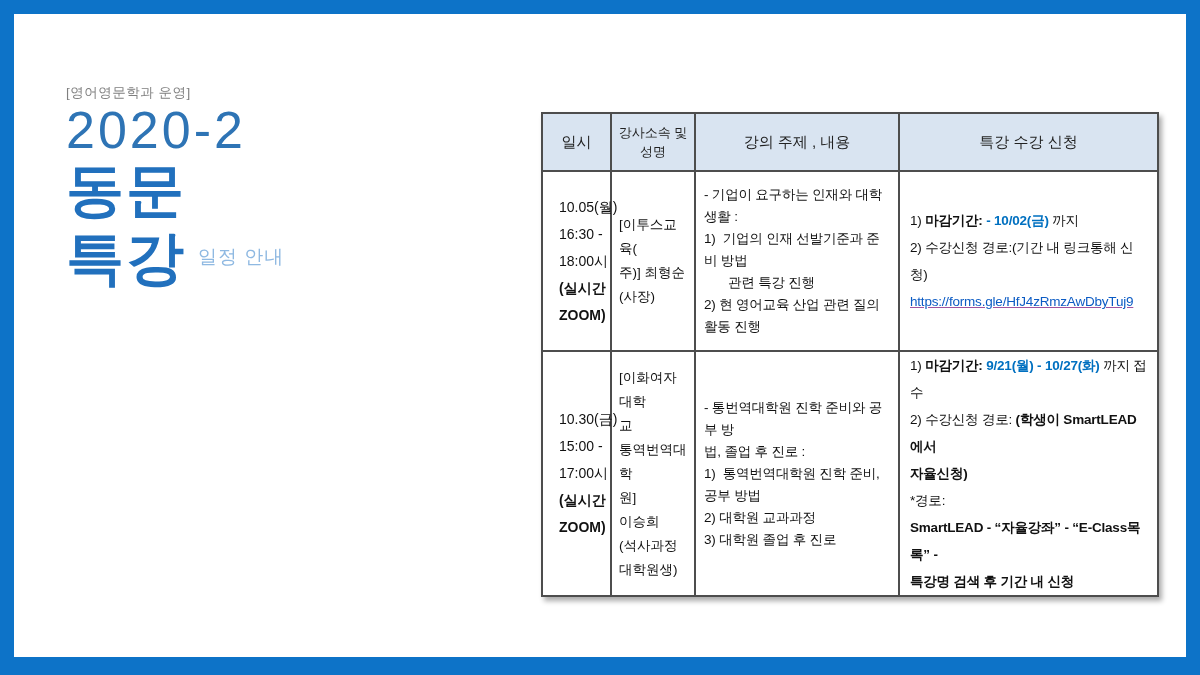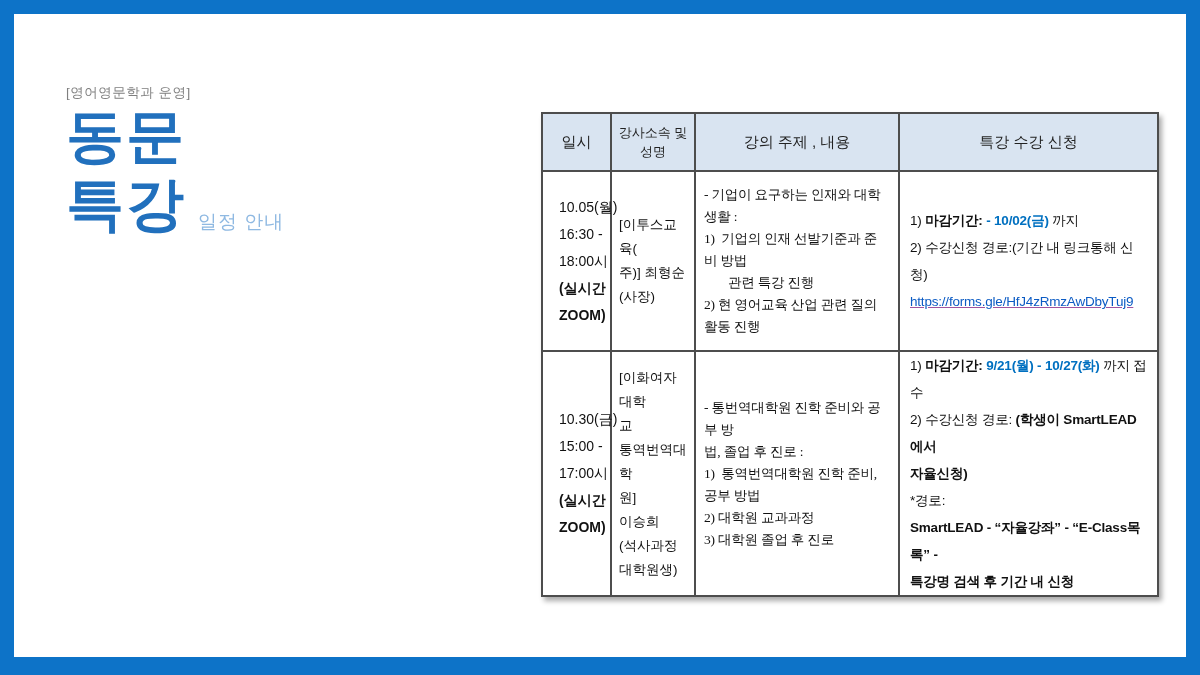--- a/index.html
+++ b/index.html
@@ -18,21 +18,21 @@
     border-bottom-width:18px;pointer-events:none;z-index:5;
   }
   
   .left-col{position:absolute;left:66px;top:84px;width:448px;}
   .eyebrow{font-size:13.5px;color:var(--eyebrow);line-height:18px;letter-spacing:.5px;}
   .year{
     font-size:52px;font-weight:300;color:var(--year-blue);
     line-height:52px;letter-spacing:3px;margin-top:2px;
   }
   .big-title{font-size:58px;font-weight:800;color:var(--title-blue);line-height:68px;letter-spacing:2px;}
-  .title-row{display:flex;align-items:flex-end;}
+  .title-row{display:flex;align-items:center;}
   .subtitle{font-size:19px;color:var(--subtitle-blue);margin-left:12px;margin-bottom:3px;letter-spacing:1px;}
   .intro{margin-top:24px;font-size:16px;line-height:27px;color:#151515;}
   .intro p{margin:0 0 28px 0;}
   
   .table-wrap{position:absolute;left:541px;top:112px;}
   table{
     border-collapse:collapse;table-layout:fixed;width:616px;background:#fff;
     box-shadow:3px 4px 5px rgba(0,0,0,.33);
   }
   th,td{border:2px solid var(--grid);vertical-align:middle;}
@@ -40,37 +40,38 @@
     background:var(--header-bg);font-weight:400;font-size:15px;
     height:58px;color:#222;
   }
   thead th.h1{font-size:13px;line-height:19px;margin-left:25px;}
   tbody tr.r0{height:180px;}
   tbody tr.r1{height:212px;}
   td{font-size:13.5px;}
   td .line{white-space:pre-wrap;}
   td.datetime{padding-left:16px;line-height:27px;font-size:14px;}
   td.instructor{padding-left:7px;padding-right:4px;line-height:24px;}
-  td.topic{padding:12px 8px;line-height:22px;letter-spacing:-.2px;font-family:Liberation Serif, serif;}
+  td.topic{padding:12px 8px;line-height:22px;letter-spacing:-.2px;}
   td.topic .indent{padding-left:24px;}
   td.reg{padding:0 10px;line-height:27px;letter-spacing:-.2px;}
   .bold{font-weight:700;}
   .blue{font-weight:700;color:var(--accent);}
   a.reg-link{
     color:var(--link);text-decoration:underline;
     text-decoration-color:#a0549f;cursor:pointer;
   }
 </style>
 </head>
 <body>
 
 <div class="frame"></div>
 
 <div class="left-col">
   <div class="eyebrow">[영어영문학과 운영]</div>
+  <div class="year">2020-2</div>
   <div class="big-title">동문</div>
   <div class="title-row">
     <span class="big-title">특강</span>
     <span class="subtitle">일정 안내</span>
   </div>
 </div>
 
 <div class="table-wrap">
   <table>
     <colgroup>

